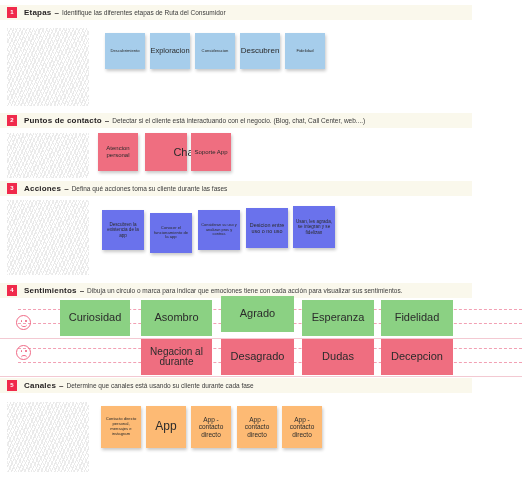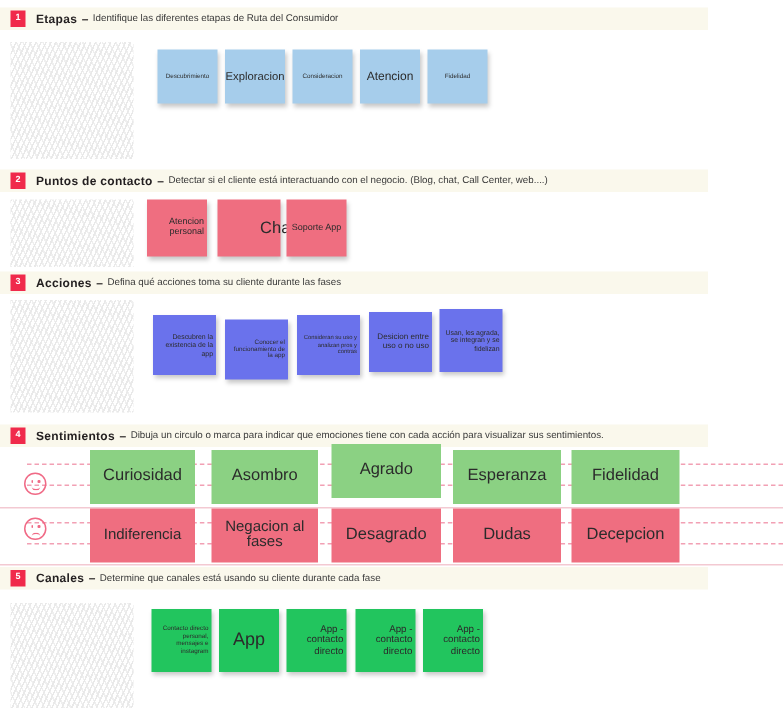--- a/index.html
+++ b/index.html
@@ -29,28 +29,28 @@
     position:absolute;left:7px;width:82px;
     background:#ffffff;
     background-image:
       repeating-linear-gradient(115deg,#e9e9e9 0 1px,transparent 1px 3px),
       repeating-linear-gradient(65deg,#efefef 0 1px,transparent 1px 4px);
   }
 
   
   .note{
     position:absolute;display:flex;align-items:center;justify-content:center;
-    text-align:right;color:#2b2b2b;box-sizing:border-box;padding:2px;
+    text-align:center;color:#2b2b2b;box-sizing:border-box;padding:2px;
     box-shadow:1px 2px 3px rgba(0,0,0,.22);
     line-height:1.15;
   }
   .note.blue-light{background:#a6cdeb;}
   .note.pink{background:#ef6e80;}
   .note.indigo{background:#6a72ec;}
-  .note.green{background:#22c55e;}
+  .note.green{background:#fdba74;}
   .dashline{
     position:absolute;left:18px;right:0;height:0;
     border-top:1px dashed #f2a0b4;
   }
   .solidline{position:absolute;left:0;width:522px;height:1px;background:#f3c9d2;}
   .face{
     position:absolute;width:15px;height:15px;border-radius:50%;
     border:1px solid #f06a86;box-sizing:border-box;
   }
   .face .eye{position:absolute;width:1.5px;height:1.5px;border-radius:50%;background:#f06a86;top:4px;}
@@ -76,21 +76,21 @@
     <div class="badge">1</div>
     <span class="band-title">Etapas</span>
     <span class="band-dash">–</span>
     <span class="band-desc">Identifique las diferentes etapas de Ruta del Consumidor</span>
   </div>
   <div class="hatch" style="top:28px;height:78px;"></div>
 
   <div class="note blue-light" style="left:105px;top:33px;width:40px;height:36px;font-size:4.2px;">Descubrimiento</div>
   <div class="note blue-light" style="left:150px;top:33px;width:40px;height:36px;font-size:7.5px;">Exploracion</div>
   <div class="note blue-light" style="left:195px;top:33px;width:40px;height:36px;font-size:4.2px;">Consideracion</div>
-  <div class="note blue-light" style="left:240px;top:33px;width:40px;height:36px;font-size:8px;">Atencion</div>
+  <div class="note blue-light" style="left:240px;top:33px;width:40px;height:36px;font-size:8px;">Descubren</div>
   <div class="note blue-light" style="left:285px;top:33px;width:40px;height:36px;font-size:4.2px;">Fidelidad</div>
 
   <div class="band" style="top:113px;">
     <div class="badge">2</div>
     <span class="band-title">Puntos de contacto</span>
     <span class="band-dash">–</span>
     <span class="band-desc">Detectar si el cliente está interactuando con el negocio. (Blog, chat, Call Center, web....)</span>
   </div>
   <div class="hatch" style="top:133px;height:45px;"></div>
 
@@ -137,22 +137,21 @@
       <span class="eye r"></span>
       <span class="mouth"></span>
   </div>
 
   <div class="sent-cell pos" style="left:141px;top:300px;width:71px;height:36px;font-size:11px;">Asombro</div>
   <div class="sent-cell pos" style="left:60px;top:300px;width:70px;height:36px;font-size:11px;">Curiosidad</div>
   <div class="sent-cell pos" style="left:221px;top:296px;width:73px;height:36px;font-size:11px;">Agrado</div>
   <div class="sent-cell pos" style="left:302px;top:300px;width:72px;height:36px;font-size:11px;">Esperanza</div>
   <div class="sent-cell pos" style="left:381px;top:300px;width:72px;height:36px;font-size:11px;">Fidelidad</div>
 
-  <div class="sent-cell neg" style="left:60px;top:339px;width:70px;height:36px;font-size:10px;">Indiferencia</div>
-  <div class="sent-cell neg" style="left:141px;top:339px;width:71px;height:36px;font-size:10px;">Negacion al fases</div>
+  <div class="sent-cell neg" style="left:141px;top:339px;width:71px;height:36px;font-size:10px;">Negacion al durante</div>
   <div class="sent-cell neg" style="left:221px;top:339px;width:73px;height:36px;font-size:11px;">Desagrado</div>
   <div class="sent-cell neg" style="left:302px;top:339px;width:72px;height:36px;font-size:11px;">Dudas</div>
   <div class="sent-cell neg" style="left:381px;top:339px;width:72px;height:36px;font-size:11px;">Decepcion</div>
 
   <div class="band" style="top:378px;">
     <div class="badge">5</div>
     <span class="band-title">Canales</span>
     <span class="band-dash">–</span>
     <span class="band-desc">Determine que canales está usando su cliente durante cada fase</span>
   </div>

